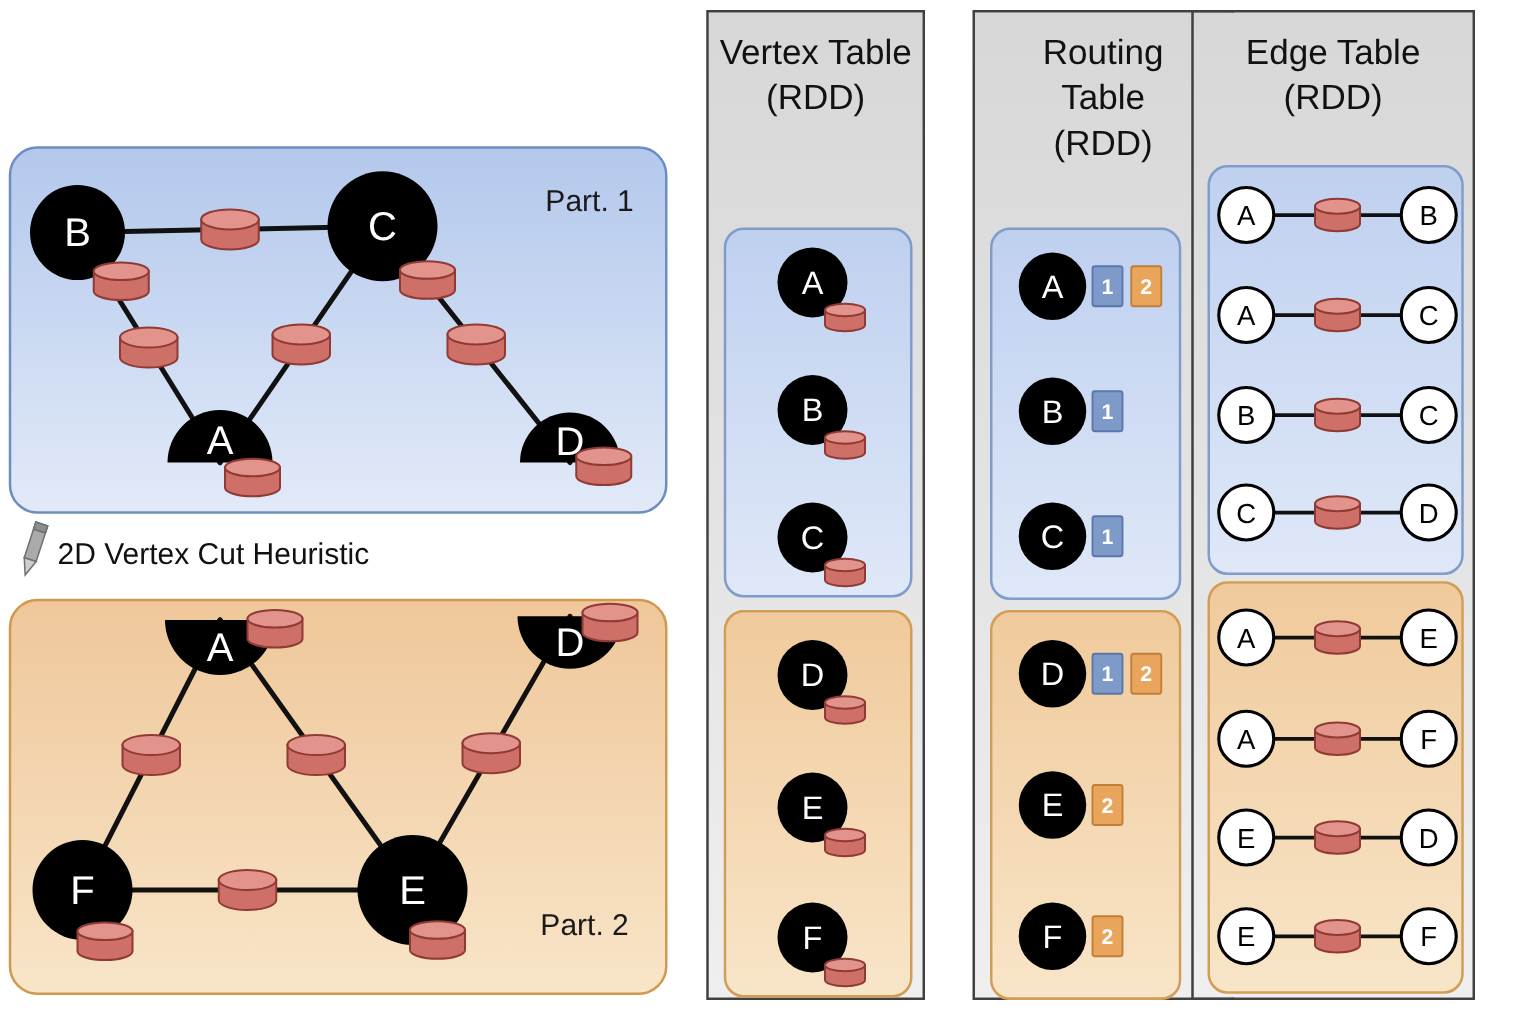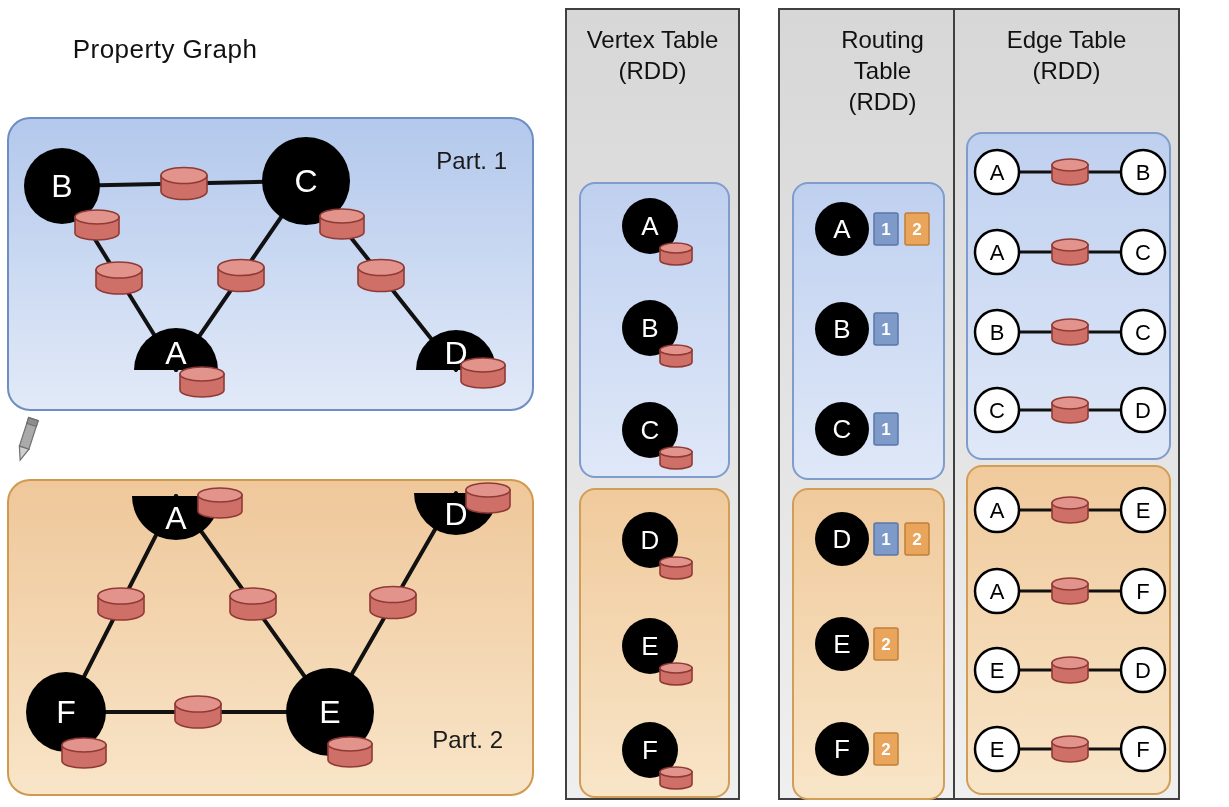--- a/index.html
+++ b/index.html
@@ -6,21 +6,21 @@
   body{background:#fff}
   .stage{position:relative;width:1229px;height:807px;background:#fff;
          font-family:"Liberation Sans",sans-serif;overflow:hidden}
   .pg-title{position:absolute;left:30px;top:34px;width:270px;text-align:center;
             font-size:26px;color:#111;letter-spacing:.5px}
   .heuristic{position:absolute;left:46px;top:430px;font-size:24px;color:#111}
   #pg-svg{position:absolute;left:0;top:0}
   .col{position:absolute;top:8px;height:792px;
        background:linear-gradient(#d7d7d7,#efefef);border:2px solid #404040}
   .col-title{position:absolute;top:14px;left:0;right:0;text-align:center;
-             font-size:24px;color:#111;white-space:pre-line;line-height:1.3}
+             font-size:28px;color:#111;white-space:pre-line;line-height:1.3}
   .inner-box{position:absolute;border-radius:16px;border:2px solid}
   .inner-box.blue{background:linear-gradient(#bfd0ef,#dfe8f8);border-color:#7f9ccc}
   .inner-box.orange{background:linear-gradient(#f0ca9c,#f8e5c8);border-color:#d29d55}
   svg text{font-family:"Liberation Sans",sans-serif}
 </style>
 </head>
 <body>
 
 <div class="stage">
 
@@ -147,21 +147,21 @@
           <ellipse cx="350" cy="744" rx="22" ry="7" fill="#e2948c" stroke="#8f3a34" stroke-width="1.6"></ellipse>
         </g>
       </g>
       <g transform="rotate(18 26 442)">
         <rect x="21" y="418" width="10" height="30" fill="#aaaaaa" stroke="#707070" stroke-width="1.2"></rect>
         <rect x="21" y="418" width="10" height="6" fill="#8d8d8d" stroke="#707070" stroke-width="1.2"></rect>
         <polygon points="21,448 31,448 26,461" fill="#cfcfcf" stroke="#707070" stroke-width="1.2"></polygon>
       </g>
     </svg>
 
-  <div class="pg-title">Property Graph</div>
+  <div class="heuristic">2D Vertex Cut Heuristic</div>
 
   <div class="col" id="vertex-col" style="left:565px;width:175px">
     <div class="col-title">Vertex Table
 (RDD)</div>
   <div class="inner-box blue" style="left: 12px; width: 151px; top: 172px; height: 296px;"></div>
       <svg width="96" height="84" style="position:absolute;left:43px;top:182px">
         <g>
           <circle cx="40" cy="34" r="28" fill="#000000"></circle>
           <text x="40" y="43.1" text-anchor="middle" fill="#ffffff" font-size="26">A</text>
         </g>

